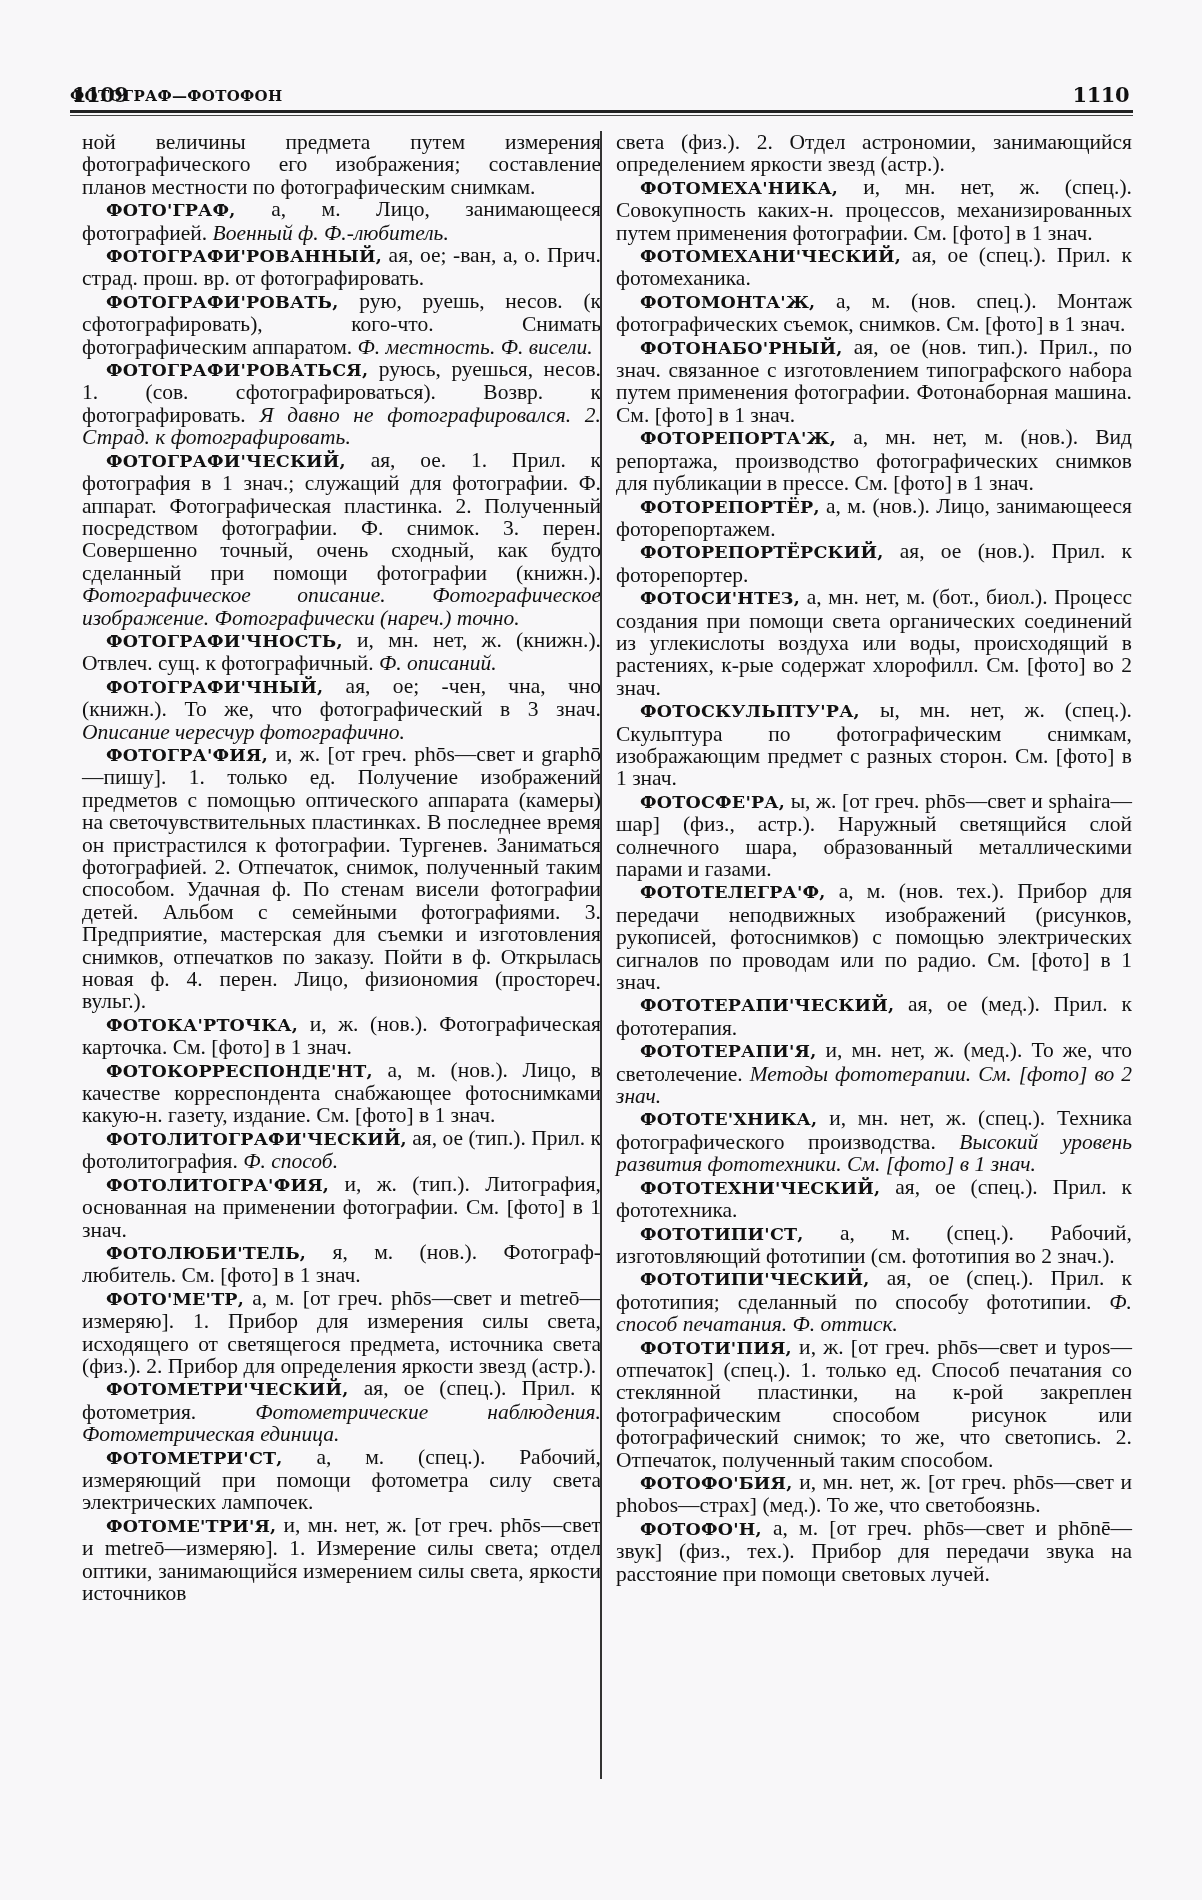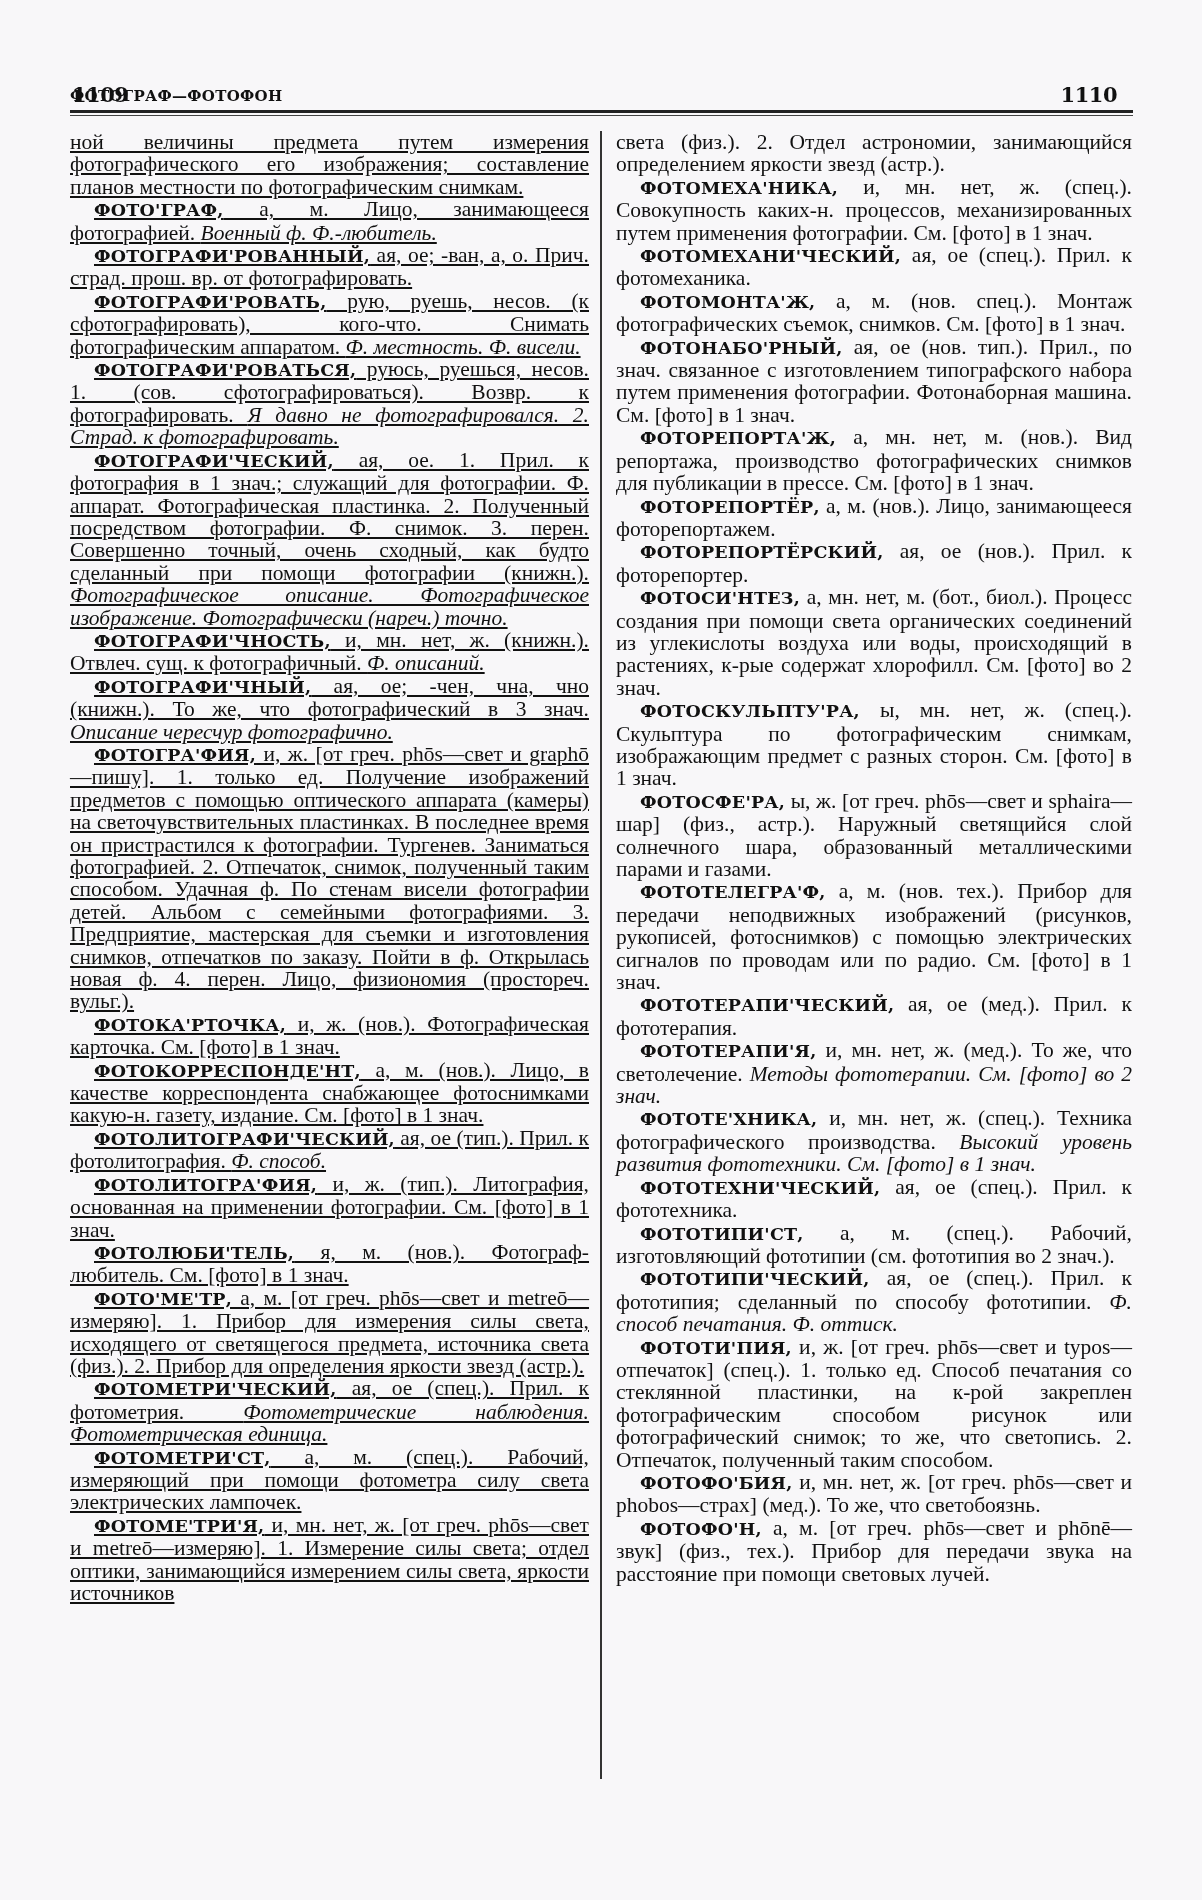--- a/index.html
+++ b/index.html
@@ -8,33 +8,33 @@
     background: #f8f7f9; color: #111;
     font-family: "DejaVu Serif", "Liberation Serif", serif;
   }
   .page { position: relative; width: 1202px; height: 1900px; }
   .header {
     position: absolute; left: 70px; top: 82px; width: 1063px; height: 30px;
     font-family: "DejaVu Serif", serif; font-weight: bold;
   }
   .pno { position: absolute; top: 0; font-size: 21px; letter-spacing: -0.5px; }
   .pno.left { left: 2px; }
-  .pno.right { right: 16px; }
+  .pno.right { right: 4px; }
   .running {
     position: absolute; left: 0; right: 0; top: 5px; text-align: left;
     font-size: 15px; letter-spacing: 0.3px;
   }
   .rule1 { position: absolute; left: 70px; top: 110px; width: 1063px; height: 3px; background: #222; }
   .rule2 { position: absolute; left: 70px; top: 115px; width: 1063px; height: 1px; background: #444; }
   .col {
     position: absolute; top: 131px; width: 519px;
     font-family: "Liberation Serif", serif; font-size: 21.5px; line-height: 22.4px;
     text-align: justify; hyphens: manual;
   }
-  .col.left { left: 70px; text-decoration: underline; }
+  .col.left { left: 82px; }
   .col.right { left: 616px; width: 516px; }
   .divider { position: absolute; left: 600px; top: 131px; width: 1.5px; height: 1648px; background: #333; }
   .cont { text-indent: 0; }
   .entry { text-indent: 24px; }
   .hw { font-family: "DejaVu Serif", serif; font-weight: bold; font-size: 17.5px; letter-spacing: 0.2px; }
   .gram, .ex { font-style: italic; margin-top: 45px; }
   p { margin: 0; }
 </style>
 </head>
 <body>

